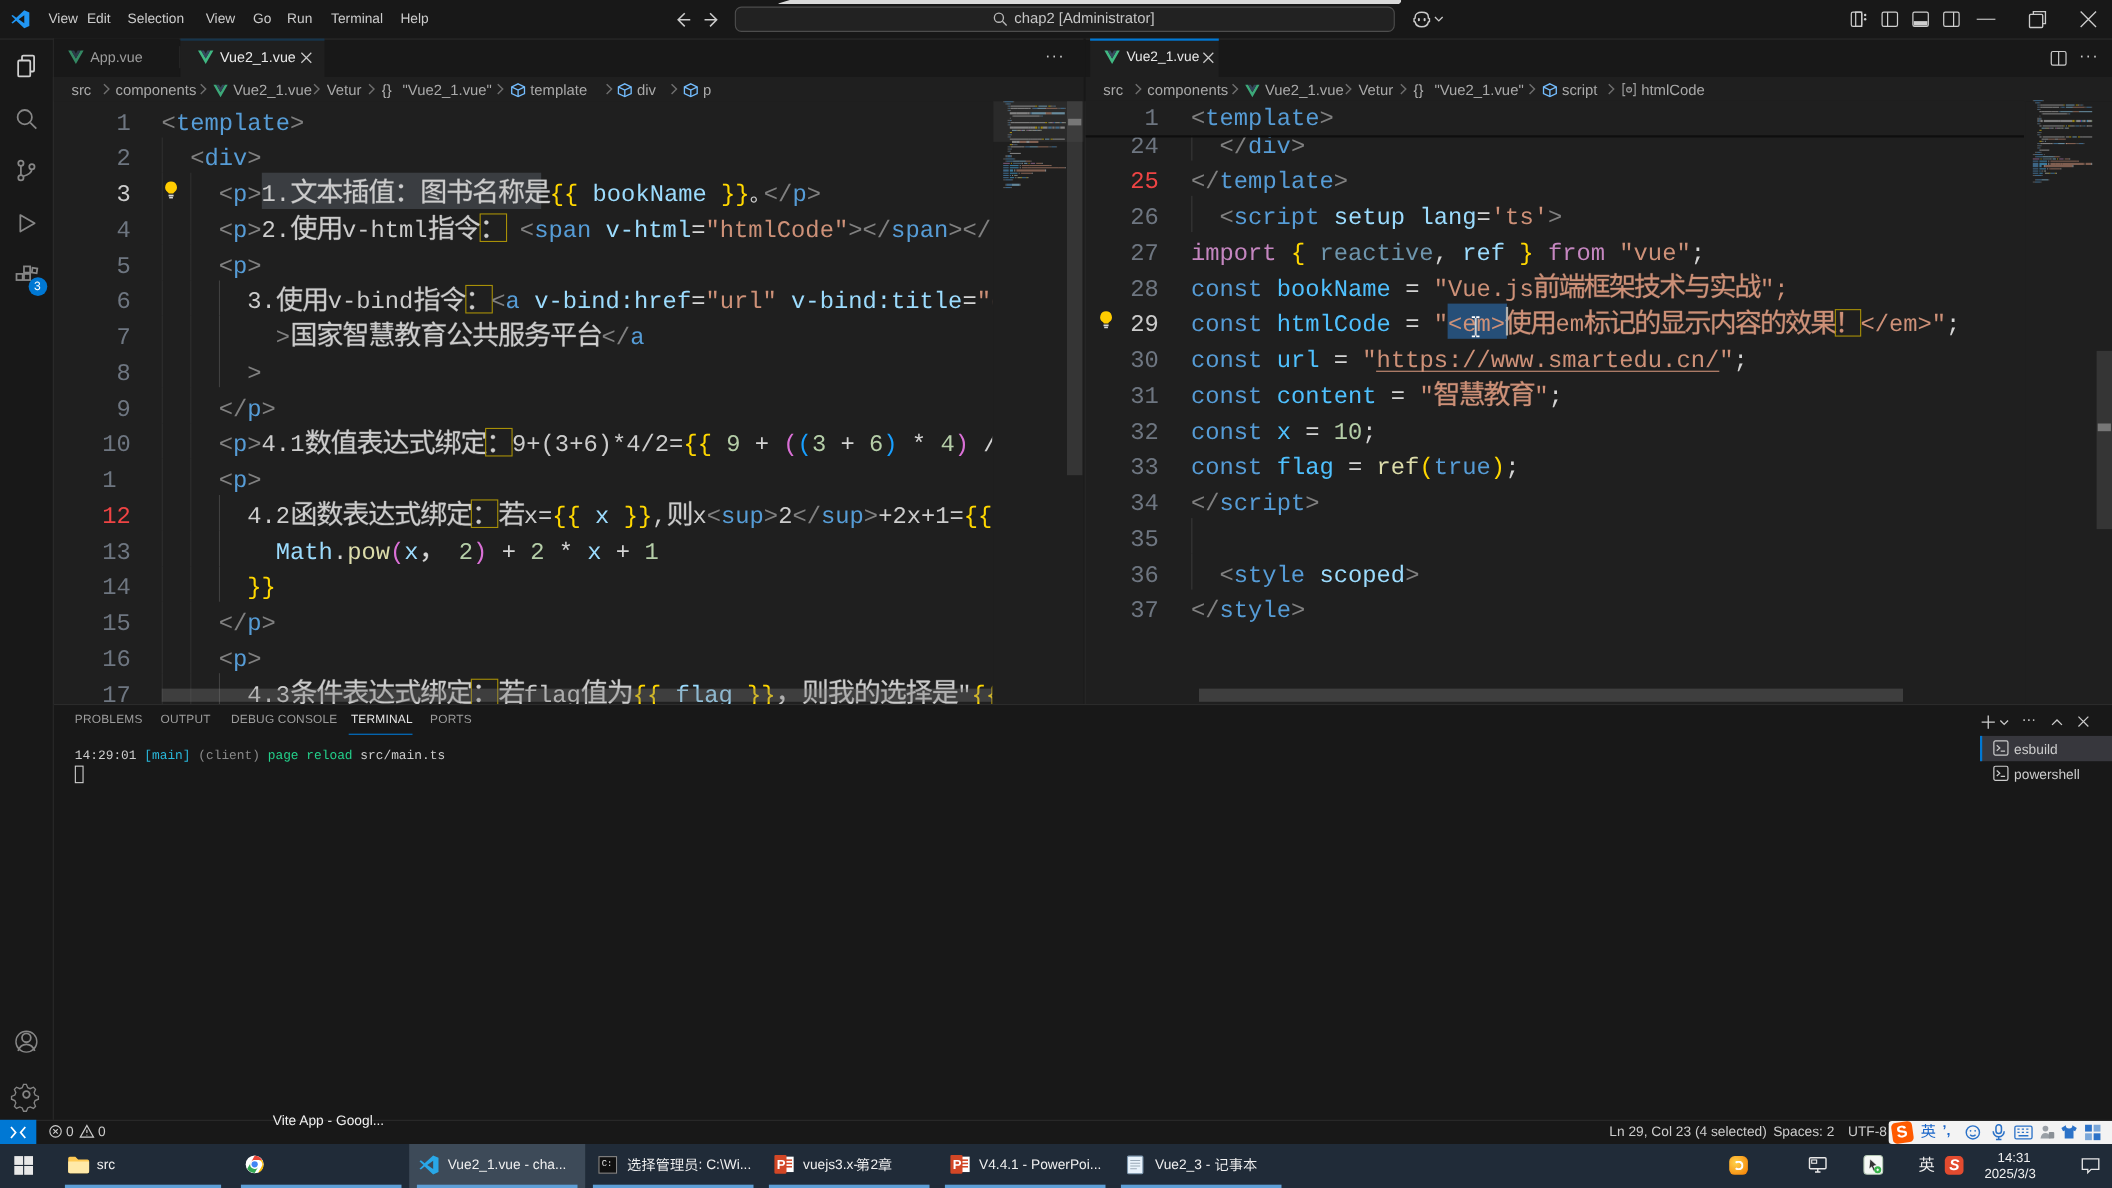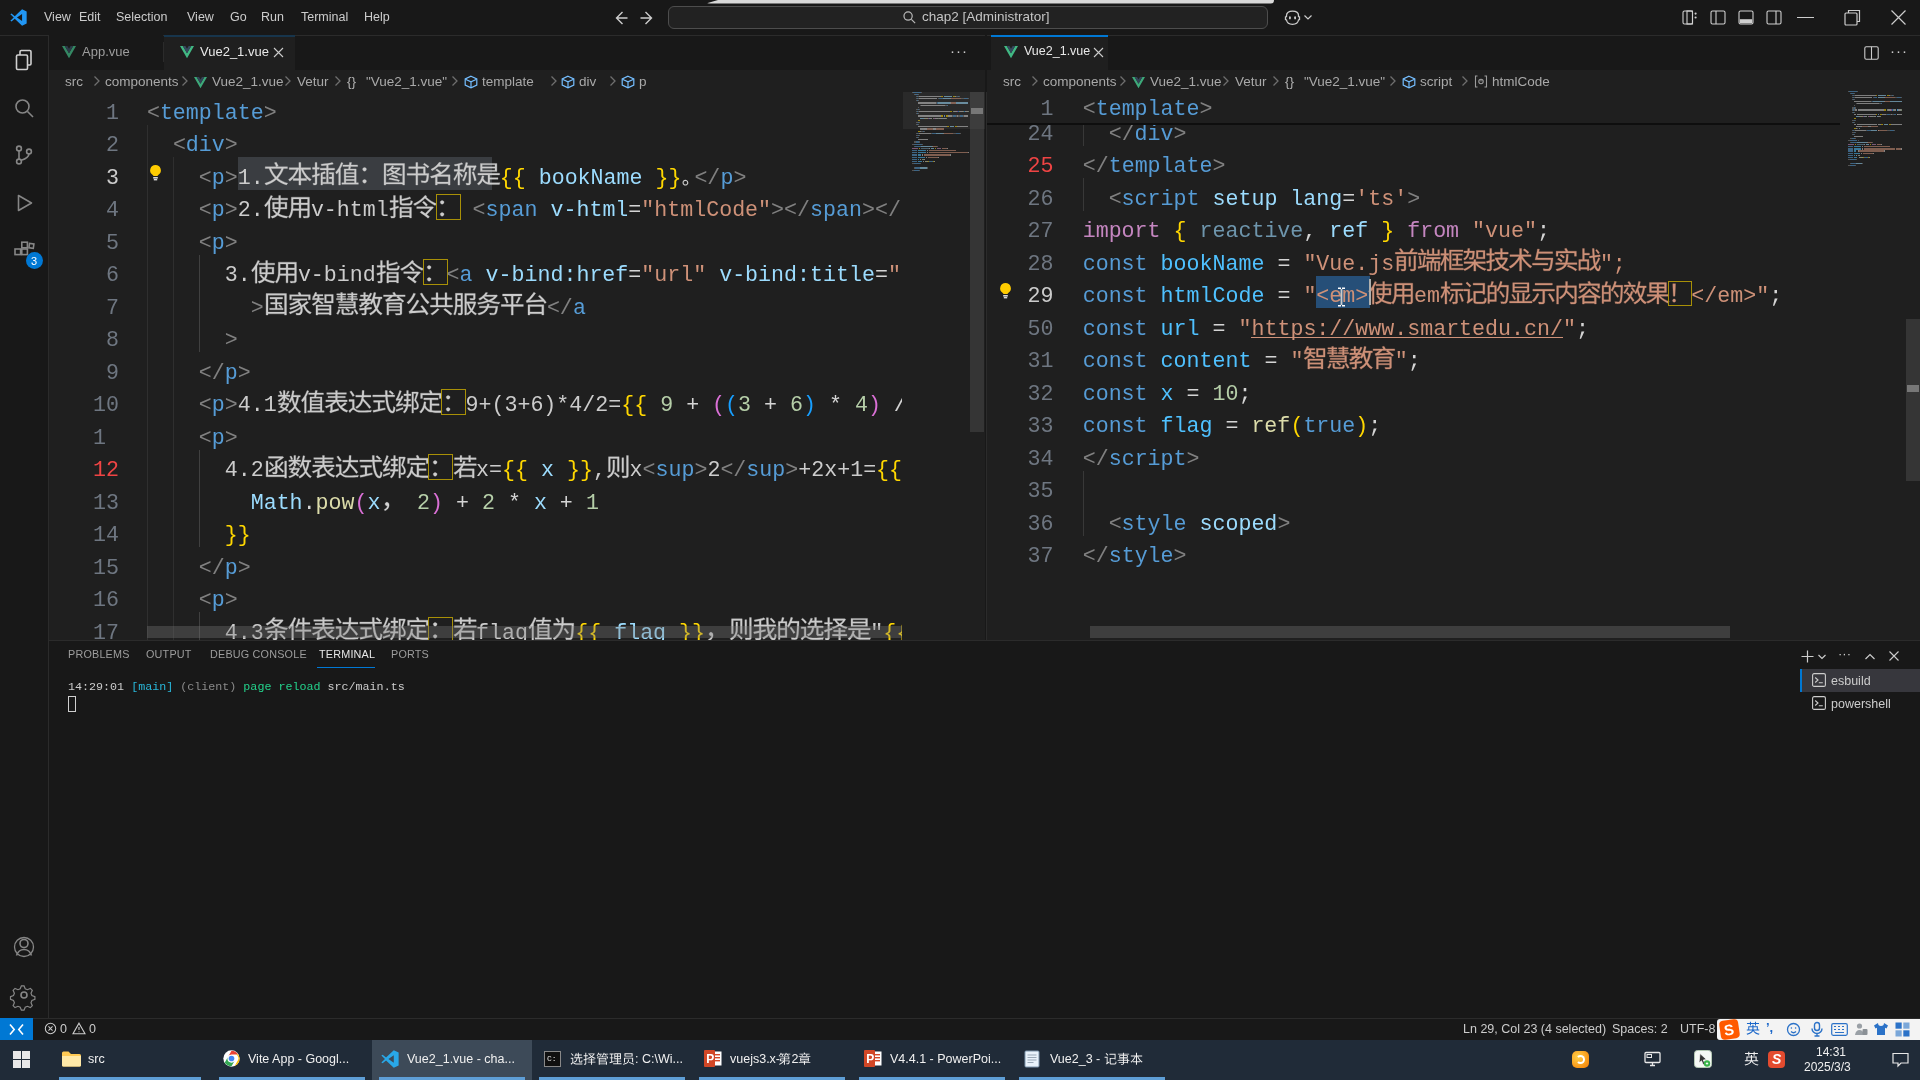--- a/index.html
+++ b/index.html
@@ -899,21 +899,21 @@
 <i class="ab" style="left:1082.7px;top:113.20px;width:1.0px;height:32.50px;background:#383838;"></i>
 <i class="ab" style="left:1082.7px;top:178.20px;width:1.0px;height:32.50px;background:#383838;"></i>
 <i class="ab" style="left:1082.7px;top:470.70px;width:1.0px;height:32.50px;background:#383838;"></i>
 <i class="ab" style="left:1082.7px;top:503.20px;width:1.0px;height:32.50px;background:#383838;"></i>
 <b class="cd" style="left:1027.5px;top:121.80px;color:#6e7681">24</b>
 <b class="cd" style="left:1027.5px;top:154.30px;color:#ef4444">25</b>
 <b class="cd" style="left:1027.5px;top:186.80px;color:#6e7681">26</b>
 <b class="cd" style="left:1027.5px;top:219.30px;color:#6e7681">27</b>
 <b class="cd" style="left:1027.5px;top:251.80px;color:#6e7681">28</b>
 <b class="cd" style="left:1027.5px;top:284.30px;color:#cccccc">29</b>
-<b class="cd" style="left:1027.5px;top:316.80px;color:#6e7681">50</b>
+<b class="cd" style="left:1027.5px;top:316.80px;color:#6e7681">30</b>
 <b class="cd" style="left:1027.5px;top:349.30px;color:#6e7681">31</b>
 <b class="cd" style="left:1027.5px;top:381.80px;color:#6e7681">32</b>
 <b class="cd" style="left:1027.5px;top:414.30px;color:#6e7681">33</b>
 <b class="cd" style="left:1027.5px;top:446.80px;color:#6e7681">34</b>
 <b class="cd" style="left:1027.5px;top:479.30px;color:#6e7681">35</b>
 <b class="cd" style="left:1027.5px;top:511.80px;color:#6e7681">36</b>
 <b class="cd" style="left:1027.5px;top:544.30px;color:#6e7681">37</b>
 <svg class="ab" style="left:998px;top:282.2px" width="15" height="17" viewBox="0 0 15 17">
         <path fill="#ffcc00" d="M7.5 1a5.3 5.3 0 0 1 3 9.7c-.6.4-1 .9-1 1.3H5.5c0-.4-.4-.9-1-1.3A5.3 5.3 0 0 1 7.5 1z"></path>
         <rect x="5.2" y="13" width="4.6" height="1.6" fill="#d7d7d7"></rect>
@@ -1400,21 +1400,21 @@
 <span class="ui" style="left:88px;top:1052px;font-size:12.5px;color:#f0f0f0">src</span>
 <i class="ab" style="left:59.0px;top:1076.50px;width:142.0px;height:3.50px;background:#5e9ed6;"></i>
 <svg class="ab" style="left:223px;top:1050px" width="17" height="17" viewBox="0 0 48 48">
     <circle cx="24" cy="24" r="23" fill="#fff"></circle>
     <path fill="#ea4335" d="M24 2a22 22 0 0 1 19 11H24a11 11 0 0 0-10.4 7.4z"></path>
     <path fill="#34a853" d="M13.6 20.4 5 35.5A22 22 0 0 0 24 46l8.5-14.7A11 11 0 0 1 13.6 20.4z"></path>
     <path fill="#fbbc05" d="M43 13a22 22 0 0 1-10.5 33L41 31.3A11 11 0 0 0 35 13z"></path>
     <circle cx="24" cy="24" r="10" fill="#fff"></circle>
     <circle cx="24" cy="24" r="8" fill="#4285f4"></circle>
   </svg>
-<span class="ui" style="left:248px;top:1052px;font-size:12.5px;color:#f0f0f0">Vite App - Googl...</span>
+<span class="ui" style="left:248px;top:1012px;font-size:12.5px;color:#f0f0f0">Vite App - Googl...</span>
 <i class="ab" style="left:219.0px;top:1076.50px;width:146.0px;height:3.50px;background:#5e9ed6;"></i>
 <i class="ab" style="left:372.0px;top:1040.00px;width:160.0px;height:40.00px;background:#3d4a58;"></i>
 <svg class="ab" style="left:381px;top:1050px" width="18" height="18" viewBox="0 0 100 100">
     <path fill="#29a8e8" d="M71 2 28 42 9 27 2 31 22 50 2 69l7 4 19-15 43 40 27-12V14L71 2zM71 29v42L41 50z"></path>
   </svg>
 <span class="ui" style="left:407px;top:1052px;font-size:12.5px;color:#f0f0f0">Vue2_1.vue - cha...</span>
 <i class="ab" style="left:379.0px;top:1076.50px;width:146.0px;height:3.50px;background:#5e9ed6;"></i>
 <i class="ab" style="left:544px;top:1051px;width:17px;height:16px;background:#101010;border:1px solid #888"></i>
 <span class="ui" style="left:547px;top:1054px;font-size:8px;color:#e8e8e8;font-family:Liberation Mono">C:</span>
 <svg class="ab" style="left:570.0px;top:1053px;color:#f0f0f0" width="13" height="13" viewBox="0 -0.82 1 1" fill="currentColor">

